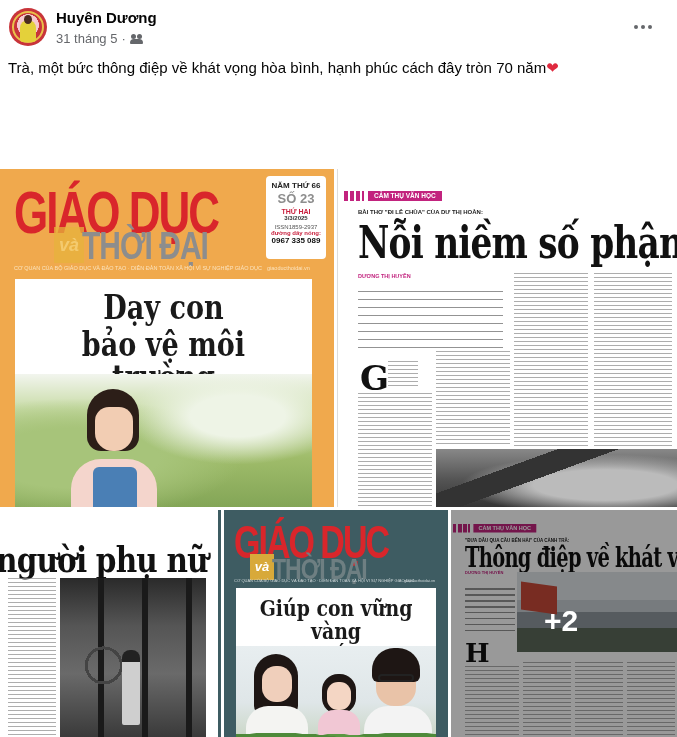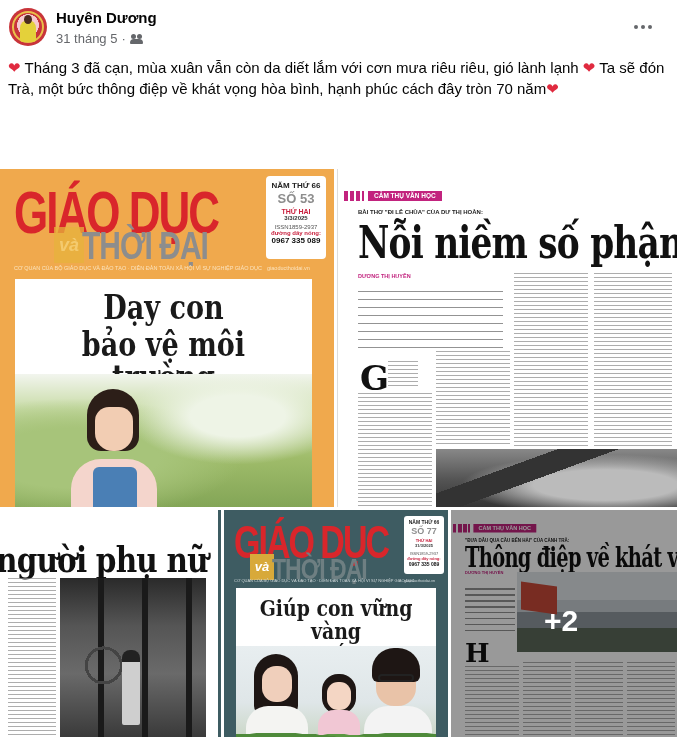--- a/index.html
+++ b/index.html
@@ -173,33 +173,32 @@
     <span class="audience-icon"></span>
   </div>
   <div class="more-button">
     <span></span>
     <span></span>
     <span></span>
   </div>
 </div>
 
 <div class="post-text" id="post-text">
-    <p><span class="heart">❤</span><span> Tháng 3 đã cạn, mùa xuân vẫn còn da diết lắm với cơn mưa riêu riêu, gió lành lạnh </span><span class="heart">❤</span><span> Ta sẽ đón</span></p>
     <p><span>Trà, một bức thông điệp về khát vọng hòa bình, hạnh phúc cách đây tròn 70 năm</span><span class="heart">❤</span></p>
   </div>
 
 <div class="media">
 
   <div class="tile t1">
     <div class="masthead-red">GIÁO DỤC</div>
     <div class="va-badge">và</div>
     <div class="masthead-grey">THỜI ĐẠI</div>
     <div class="issue-box">
       <div class="yr">NĂM THỨ 66</div>
-      <div class="no">SỐ 53</div>
+      <div class="no">SỐ 23</div>
       <div class="day">THỨ HAI</div>
       <div class="date">3/3/2025</div>
       <div class="issn">ISSN1859-2937</div>
       <div class="hot">đường dây nóng:</div>
       <div class="phone">0967 335 089</div>
     </div>
     <div class="tagline">CƠ QUAN CỦA BỘ GIÁO DỤC VÀ ĐÀO TẠO · DIỄN ĐÀN TOÀN XÃ HỘI VÌ SỰ NGHIỆP GIÁO DỤC</div>
     <div class="site">giaoducthoidai.vn</div>
     <div class="cover-panel">
       <div class="cover-headline">
@@ -241,29 +240,20 @@
     <div class="photo-temple">
       <div class="lady"></div>
     </div>
     <div class="edge"></div>
   </div>
 
   <div class="tile t4">
     <div class="masthead-red">GIÁO DỤC</div>
     <div class="va-badge">và</div>
     <div class="masthead-grey">THỜI ĐẠI</div>
-    <div class="issue-box">
-      <div class="yr">NĂM THỨ 66</div>
-      <div class="no">SỐ 77</div>
-      <div class="day">THỨ HAI</div>
-      <div class="date">31/3/2025</div>
-      <div class="issn">ISSN1859-2937</div>
-      <div class="hot">đường dây nóng:</div>
-      <div class="phone">0967 335 089</div>
-    </div>
     <div class="tagline">CƠ QUAN CỦA BỘ GIÁO DỤC VÀ ĐÀO TẠO · DIỄN ĐÀN TOÀN XÃ HỘI VÌ SỰ NGHIỆP GIÁO DỤC</div>
     <div class="site">giaoducthoidai.vn</div>
     <div class="cover-panel">
       <div class="cover-headline">
         <div>Giúp con vững vàng</div>
         <div>ra quyết định</div>
       </div>
       <div class="photo-family">
         <div class="person p-mom-hair"></div>
           <div class="person p-mom-body"></div>

